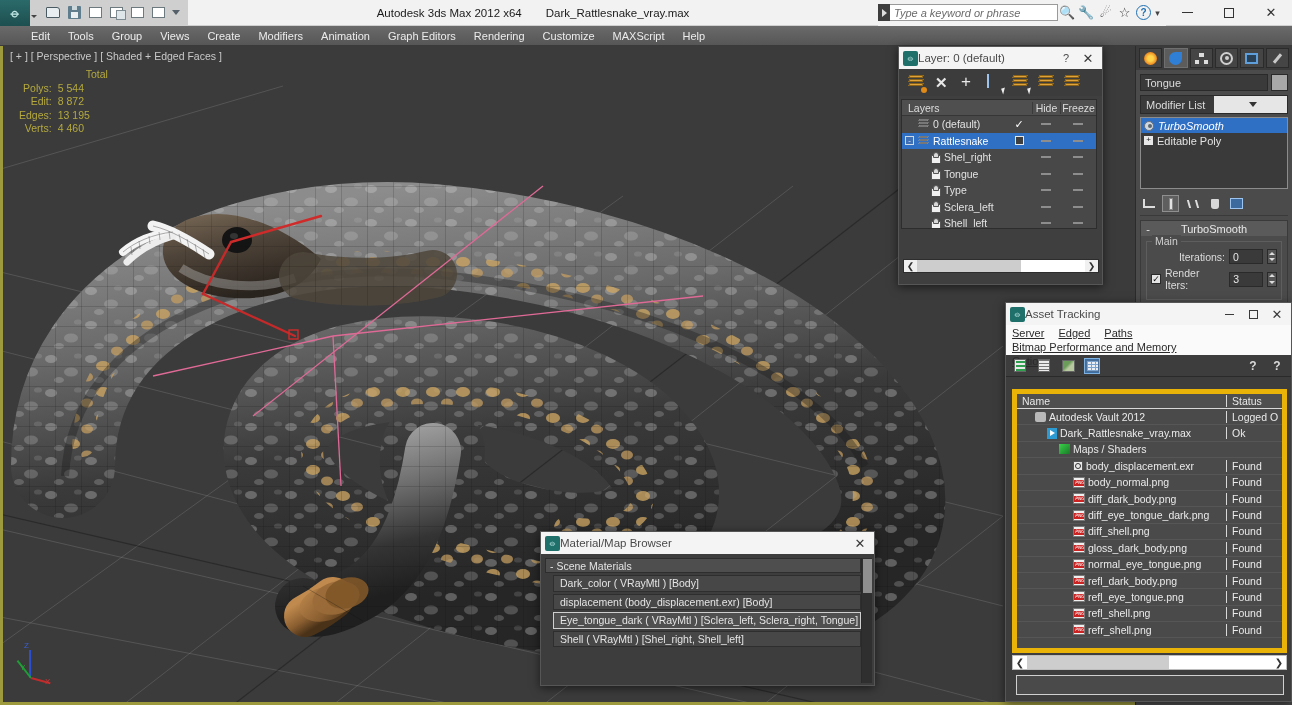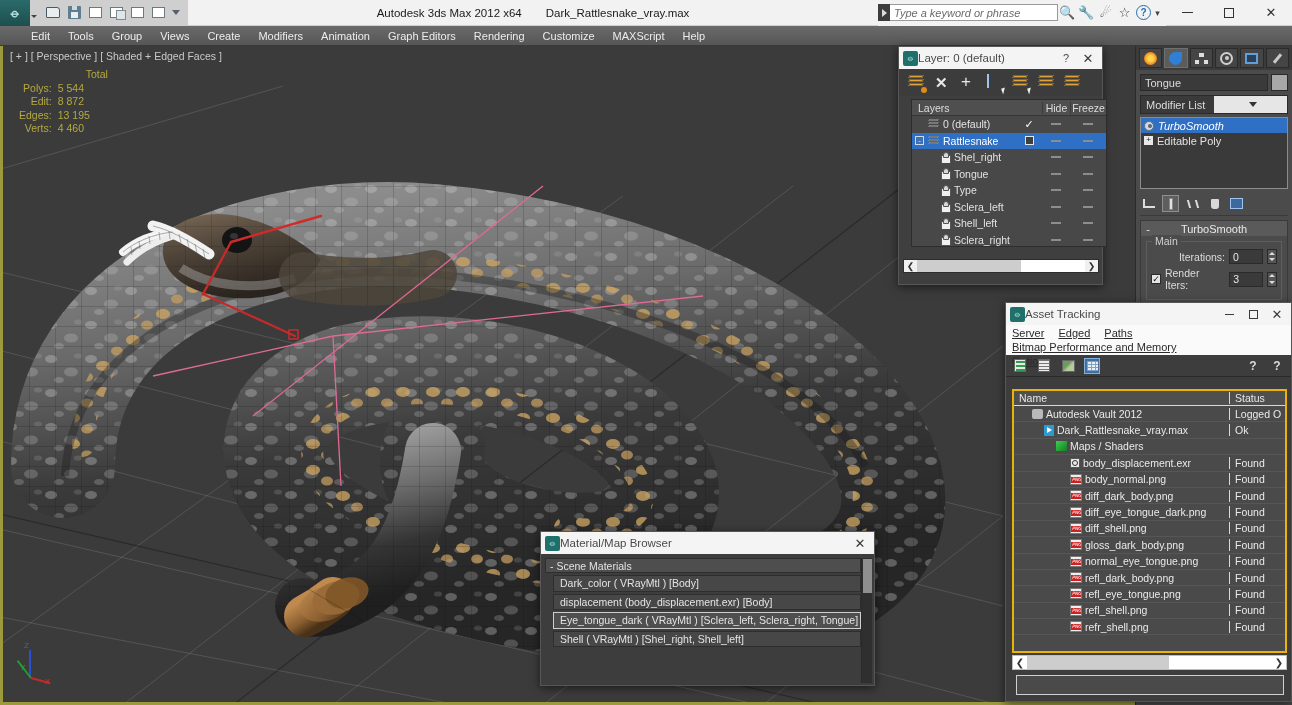--- a/index.html
+++ b/index.html
@@ -104,21 +104,21 @@
   .stack{position:relative;width:15px;height:13px;}
   .stack i{position:absolute;left:0;width:14px;height:3px;background:#e0a23a;border:0.5px solid #8a6318;transform:skewX(-28deg);}
   .stack i:nth-child(1){top:0;}
   .stack i:nth-child(2){top:4px;}
   .stack i:nth-child(3){top:8px;}
   .badge-o{position:absolute;right:-2px;bottom:-2px;width:6px;height:6px;border-radius:50%;background:#e08a18;}
   .cur{position:absolute;right:-3px;bottom:-3px;width:0;height:0;border-left:4px solid #eee;border-bottom:6px solid transparent;transform:rotate(-20deg);}
   .ltool-x{color:#e8e8e8;font-size:15px;font-weight:bold;line-height:16px;}
   .ltool-p{color:#e8e8e8;font-size:17px;line-height:14px;}
   .bluebox{width:13px;height:12px;background:#3f7fd0;border:1px solid #9dc4ee;}
-  #layer-list{position:absolute;left:12px;top:52px;width:196px;height:148px;background:#484848;border:1px solid #2d2d2d;overflow:hidden;}
+  #layer-list{position:absolute;left:2px;top:52px;width:196px;height:130px;background:#484848;border:1px solid #2d2d2d;overflow:hidden;}
   #layer-head{height:16px;background:#4f4f4f;border-bottom:1px solid #363636;display:flex;align-items:center;font-size:10.5px;color:#ddd;}
   #layer-head .c1{flex:1;padding-left:6px;}
   #layer-head .cm{width:26px;border-left:1px solid #3a3a3a;}
   #layer-head .c2{width:28px;border-left:1px solid #3a3a3a;text-align:center;}
   #layer-head .c3{width:36px;border-left:1px solid #3a3a3a;text-align:center;}
   .lrow{height:16.5px;display:flex;align-items:center;font-size:10.5px;color:#e2e2e2;}
   .lrow.sel{background:#2f6fc4;color:#fff;}
   .lrow .nm{flex:1;display:flex;align-items:center;gap:4px;overflow:hidden;white-space:nowrap;}
   .lrow .cm{width:26px;display:flex;align-items:center;justify-content:center;}
   .lrow .c2{width:28px;display:flex;align-items:center;justify-content:center;}
@@ -202,21 +202,21 @@
   .ic-xls{width:12px;height:13px;background:#e9e9e9;border:1px solid #666;position:relative;}
   .ic-xls::after{content:"";position:absolute;left:1px;top:1px;width:9px;height:10px;
     background:repeating-linear-gradient(180deg,#2f9e4f 0 2px,#e9e9e9 2px 4px);}
   .ic-list{width:12px;height:13px;background:#ececec;border:1px solid #666;
     background-image:repeating-linear-gradient(180deg,#777 0 1px,transparent 1px 3px);}
   .ic-thumb{width:13px;height:12px;background:#ddd;border:1px solid #666;
     background-image:linear-gradient(135deg,#6b9c5a 40%,#b8c9a0 60%);}
   .ic-grid{width:13px;height:12px;background:#e7eef6;border:1px solid #4b6f96;
     background-image:repeating-linear-gradient(90deg,#7ba2cc 0 1px,transparent 1px 4px),repeating-linear-gradient(180deg,#7ba2cc 0 1px,transparent 1px 3px);}
   .ic-q{color:#dadada;font-size:12px;font-weight:bold;}
-  #at-table{position:absolute;left:6px;top:86px;width:275px;height:264px;background:#4a4a4a;border:2px solid #eab308;overflow:hidden;}
+  #at-table{position:absolute;left:6px;top:86px;width:275px;height:264px;background:#4a4a4a;border:5px solid #eab308;overflow:hidden;}
   #at-head{height:15px;background:#4f4f4f;display:flex;align-items:center;font-size:10.5px;color:#e8e8e8;border-bottom:1px solid #d8d8d8;}
   #at-head .n{flex:1;padding-left:5px;}
   #at-head .s{width:56px;border-left:1px solid #d8d8d8;padding-left:5px;}
   .arow{height:16.4px;display:flex;align-items:center;font-size:10.5px;color:#eaeaea;border-bottom:1px solid #565656;}
   .arow .n{flex:1;display:flex;align-items:center;gap:3px;white-space:nowrap;overflow:hidden;}
   .arow .s{width:56px;border-left:1px solid #d8d8d8;padding-left:5px;white-space:nowrap;overflow:hidden;}
   .ic-vault{width:11px;height:10px;background:#b9b9b9;border-radius:2px;}
   .ic-max{width:10px;height:11px;background:#2d9ad1;position:relative;}
   .ic-max::after{content:"";position:absolute;left:3px;top:2px;border-top:3px solid transparent;border-bottom:3px solid transparent;border-left:5px solid #fff;}
   .ic-maps{width:11px;height:10px;background:linear-gradient(135deg,#39d14a,#1a7a27);}

